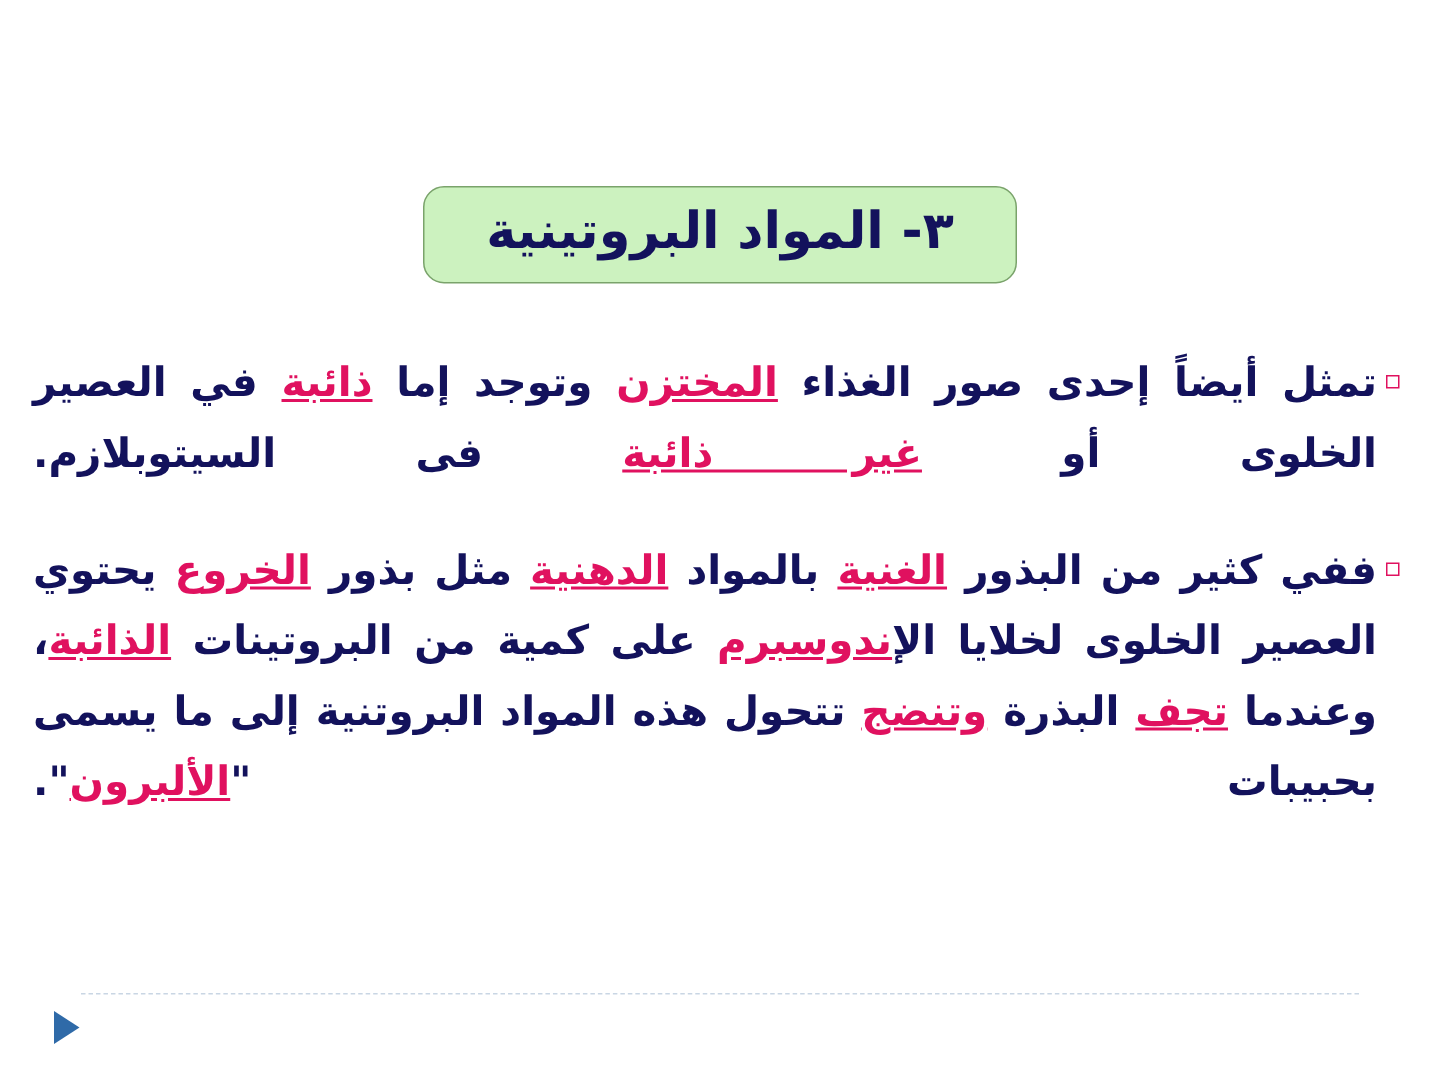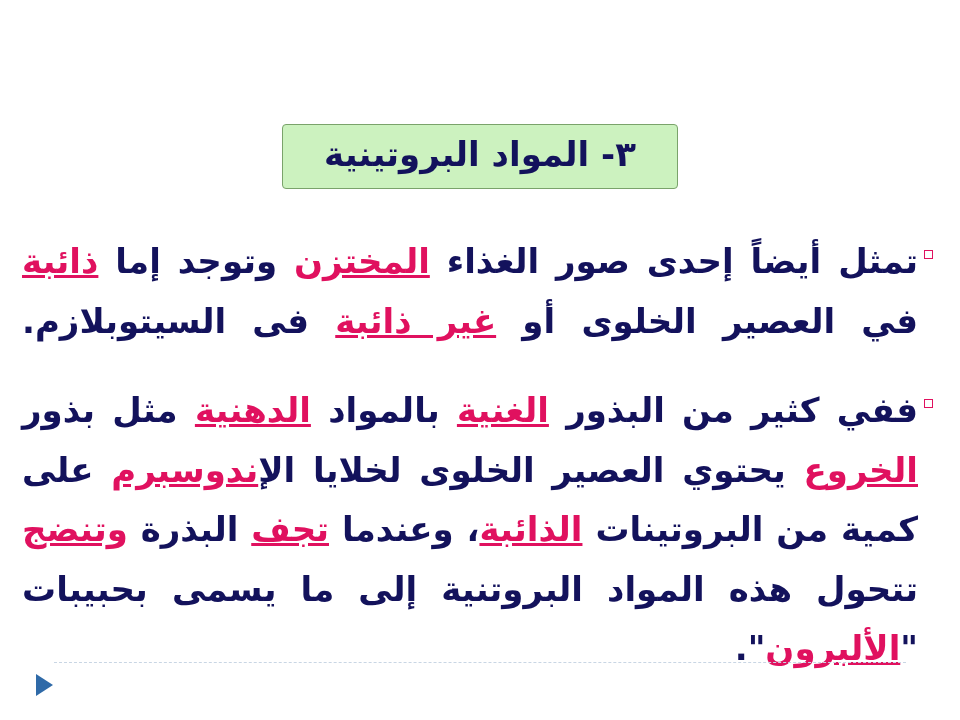--- a/index.html
+++ b/index.html
@@ -25,21 +25,21 @@
     position: absolute;
     top: 124px;
     left: 0;
     width: 960px;
     display: flex;
     justify-content: center;
   }
   .title-box {
     background: #ccf2bf;
     border: 1.5px solid #7aa36b;
-    border-radius: 4px;
+    border-radius: 14px;
     padding: 8px 34px 12px 34px;
     min-width: 396px;
     text-align: center;
     box-sizing: border-box;
   }
   .title-text {
     font-family: "DejaVu Sans", sans-serif;
     font-size: 34px;
     font-weight: bold;
     color: #13125c;
@@ -74,21 +74,21 @@
     display: inline-block;
     width: 9px;
     height: 9px;
     border: 1.6px solid #e0115f;
     background: transparent;
     box-sizing: border-box;
   }
   .ptext {
     flex: 1 1 auto;
     font-family: "DejaVu Sans", sans-serif;
-    font-size: 34px;
+    font-size: 27px;
     font-weight: bold;
     color: #13125c;
     line-height: 1.75;
     text-align: justify;
     text-align-last: justify;
     direction: rtl;
   }
   .hl {
     color: #e0115f;
     text-decoration: underline;

